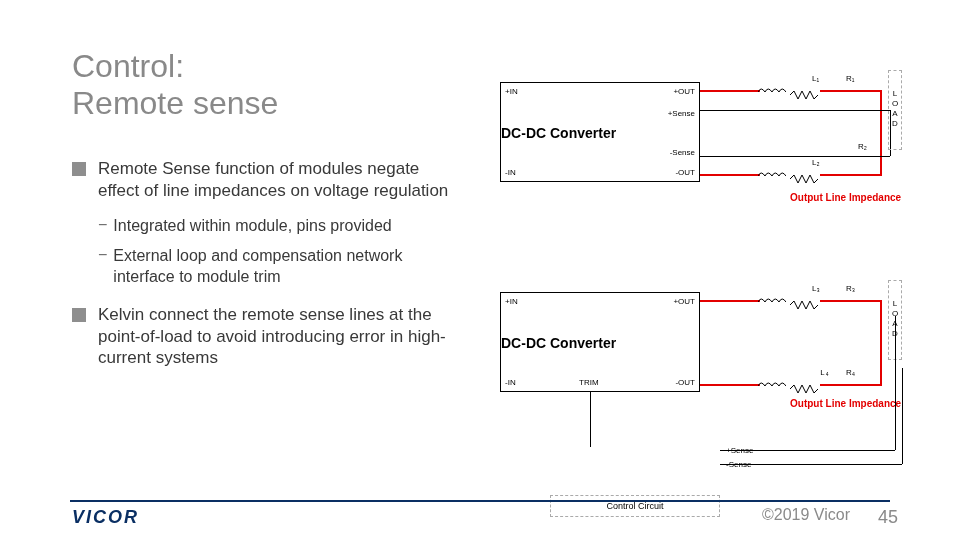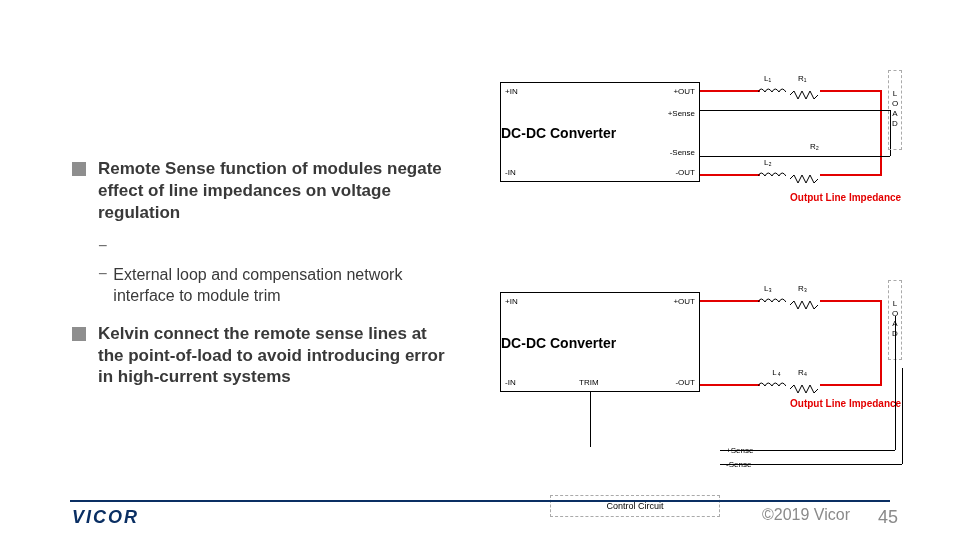--- a/index.html
+++ b/index.html
@@ -2,60 +2,65 @@
 <html><head>
 <meta charset="utf-8">
 <style>
   * { box-sizing: border-box; margin: 0; padding: 0; }
   html, body { width: 960px; height: 540px; font-family: Arial, Helvetica, sans-serif; background: #fff; overflow: hidden; }
   .slide { position: relative; width: 960px; height: 540px; }
   .title { position: absolute; left: 72px; top: 48px; font-size: 32px; font-weight: 400; color: #898989; line-height: 1.15; }
   .content { position: absolute; left: 72px; top: 158px; width: 380px; }
   .b1 { display: flex; margin-bottom: 14px; }
   .sq { flex: 0 0 14px; width: 14px; height: 14px; background: #8e8e8e; margin-top: 4px; margin-right: 12px; }
-  .b1-text { font-size: 17px; color: #393939; line-height: 1.28; font-weight: bold; }
+  .b1-text { font-size: 17px; color: #393939; line-height: 1.28; }
   .b2 { display: flex; margin: 0 0 10px 26px; }
   .dash { flex: 0 0 auto; color: #6b6b6b; margin-right: 6px; font-size: 16px; }
   .b2-text { font-size: 16px; color: #393939; line-height: 1.3; }
   .sp { height: 6px; }
   .diagrams { position: absolute; left: 490px; top: 62px; width: 420px; height: 420px; }
   .figwrap { position: relative; width: 420px; height: 170px; margin-bottom: 40px; }
   .conv-box { position: absolute; left: 10px; top: 20px; width: 200px; height: 100px; border: 1px solid #000; background: #fff; }
   .conv-label { position: absolute; width: 100%; text-align: left; top: 42px; font-weight: 700; font-size: 14px; }
   .pin { position: absolute; font-size: 8px; color: #000; }
   .load-box { position: absolute; right: 8px; top: 8px; width: 14px; height: 80px; border: 1px dashed #aaa; font-size: 8px; line-height: 10px; text-align: center; padding-top: 18px; }
   .out-line { position: absolute; border-top: 2px solid #e30000; }
   .out-line-v { position: absolute; border-left: 2px solid #e30000; }
   .bline { position: absolute; border-top: 1px solid #000; }
   .bline-v { position: absolute; border-left: 1px solid #000; }
-  .comp { position: absolute; font-size: 8px; color: #000; }
+  .comp { position: absolute; font-size: 8px; color: #000; margin-left: 48px; }
   .oli-label { position: absolute; color: #e30000; font-size: 10px; font-weight: 700; line-height: 1.1; }
   .ctrl-box { position: absolute; border: 1px dashed #aaa; font-size: 9px; color: #000; text-align: center; margin-top: 48px; }
   .footer-bar { position: absolute; left: 70px; right: 70px; bottom: 38px; height: 0; border-top: 2px solid #0a2f63; }
   .logo { position: absolute; left: 72px; bottom: 12px; font-family: Arial, sans-serif; font-weight: 700; font-style: italic; letter-spacing: 2px; font-size: 18px; color: #0a2f63; }
   .copy { position: absolute; right: 110px; bottom: 16px; font-size: 16px; color: #8a8a8a; }
   .pagenum { position: absolute; right: 62px; bottom: 12px; font-size: 18px; color: #8a8a8a; }
   
   .ind { position: absolute; height: 8px; }
   .ind svg { display: block; }
   .res { position: absolute; height: 8px; }
 </style>
 </head>
 <body>
 
 <div class="slide">
 
+  <div class="title">
+    <span>Control:</span><br>
+    <span>Remote sense</span>
+  </div>
 
   <div class="content">
     <div class="b1">
       <div class="sq"></div>
       <div class="b1-text">Remote Sense function of modules negate effect of line impedances on voltage regulation</div>
     </div>
     <div class="b2">
       <div class="dash">−</div>
+      <div class="b2-text">Integrated within module, pins provided</div>
     </div>
     <div class="b2">
       <div class="dash">−</div>
       <div class="b2-text">External loop and compensation network interface to module trim</div>
     </div>
     <div class="sp"></div>
     <div class="b1">
       <div class="sq"></div>
       <div class="b1-text">Kelvin connect the remote sense lines at the point-of-load to avoid introducing error in high-current systems</div>
     </div>

